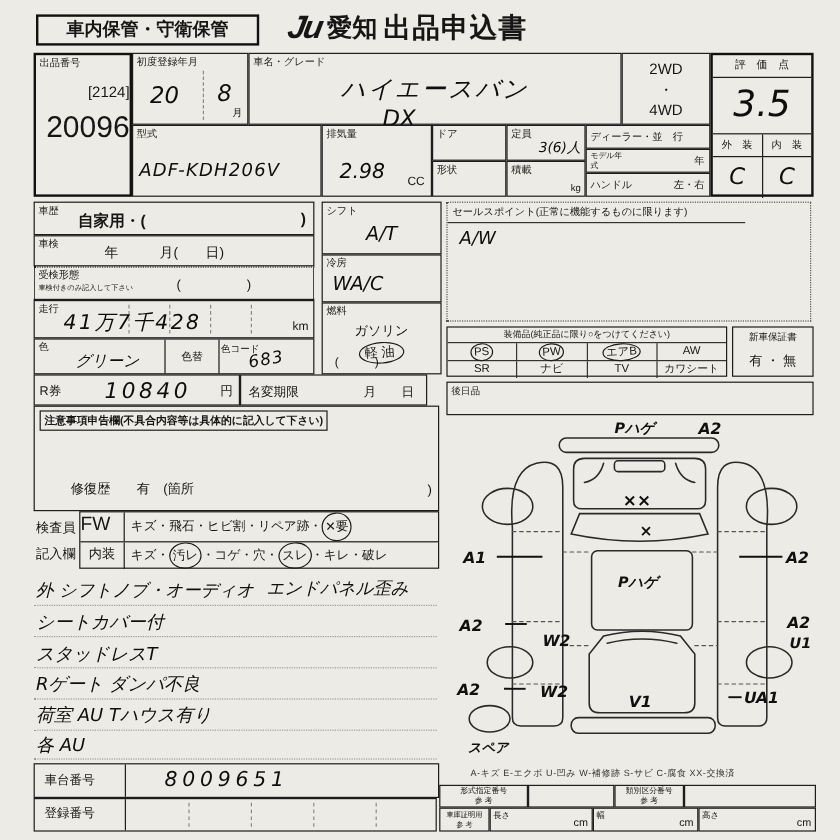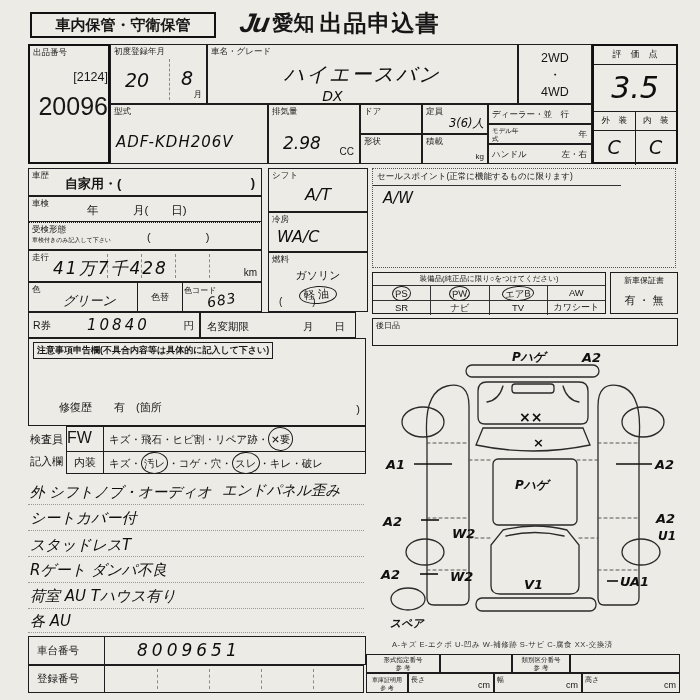--- a/index.html
+++ b/index.html
@@ -37,21 +37,21 @@
     <span class="lbl">初度登録年月</span>
     <span class="vdash" style="left:58px;top:14px"></span>
     <span class="hw" style="position:absolute;left:14px;top:24px;font-size:19px">20</span>
     <span class="hw" style="position:absolute;left:70px;top:22px;font-size:19px">8</span>
     <span style="position:absolute;right:4px;bottom:2px;font-size:8.5px">月</span>
   </div>
 
   <div class="c bd" style="left:207px;top:44px;width:311px;height:60px">
     <span class="lbl">車名・グレード</span>
     <div class="hw" style="text-align:center;font-size:20px;margin-top:2px;letter-spacing:2px">ハイエースバン</div>
-    <div class="hw" style="text-align:center;font-size:14px;transform:translateX(-30px)">DX</div>
+    <div class="hw" style="text-align:center;font-size:19px;transform:translateX(-30px)">DX</div>
   </div>
 
   <div class="c bd" style="left:518px;top:44px;width:74px;height:60px;text-align:center;font-size:12.5px;line-height:1.35;padding-top:5px">
     <div>2WD</div>
     <div>・</div>
     <div>4WD</div>
   </div>
 
   <div class="c bd2" style="left:592px;top:44px;width:86px;height:120px">
     <div style="height:18px;border-bottom:1.2px solid #1d1d1d;text-align:center;font-size:9px;line-height:17px">評　価　点</div>
@@ -182,21 +182,21 @@
     <span style="display:block;font-size:8px;text-align:center;padding-top:2px">新車保証書</span>
     <span style="display:block;text-align:center;font-size:11px;margin-top:7px">有 ・ 無</span>
   </div>
 
   <div class="c bd" style="left:372px;top:318px;width:306px;height:28px">
     <span class="lbl" style="font-size:8px">後日品</span>
   </div>
 
   <div class="c bd" style="left:28px;top:312px;width:172px;height:26px">
     <span style="position:absolute;left:4px;top:6px;font-size:10.5px">R券</span>
-    <span class="hw" style="position:absolute;left:58px;top:3px;font-size:15px;letter-spacing:3px">10840</span>
+    <span class="hw" style="position:absolute;left:58px;top:3px;font-size:18px;letter-spacing:3px">10840</span>
     <span style="position:absolute;right:5px;top:6px;font-size:10.5px">円</span>
   </div>
   <div class="c bd" style="left:200px;top:312px;width:156px;height:26px">
     <span style="position:absolute;left:6px;top:7px;font-size:10.5px">名変期限</span>
     <span style="position:absolute;right:10px;top:7px;font-size:10.5px">月　　日</span>
   </div>
 
   <div class="c bd" style="left:28px;top:338px;width:338px;height:88px">
     <span class="bd" style="position:absolute;left:4px;top:3px;font-size:9px;font-weight:700;padding:1px 3px;border-width:1px">注意事項申告欄(不具合内容等は具体的に記入して下さい)</span>
     <span style="position:absolute;left:30px;bottom:10px;font-size:11px">修復歴　　有　(箇所</span>

